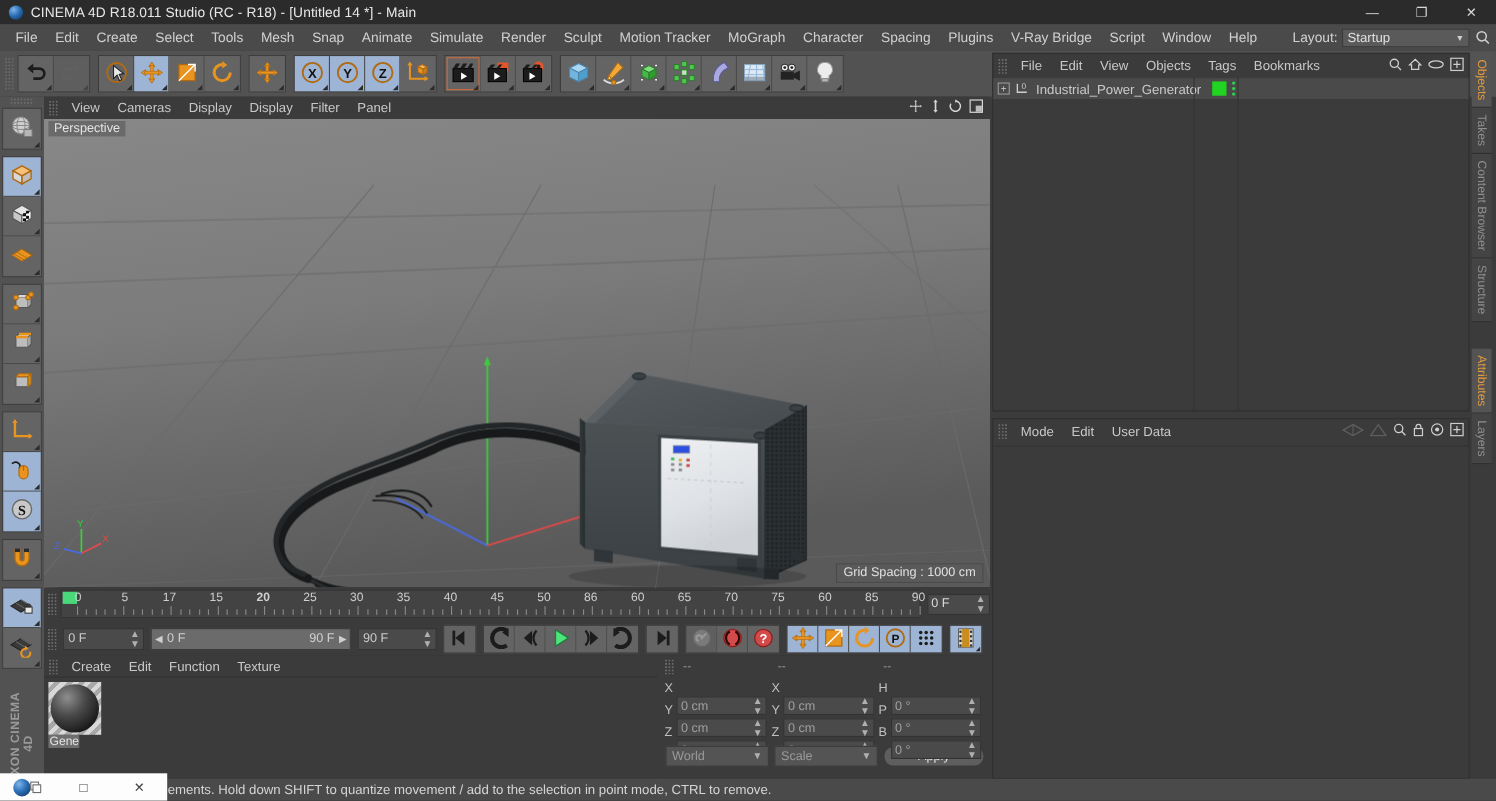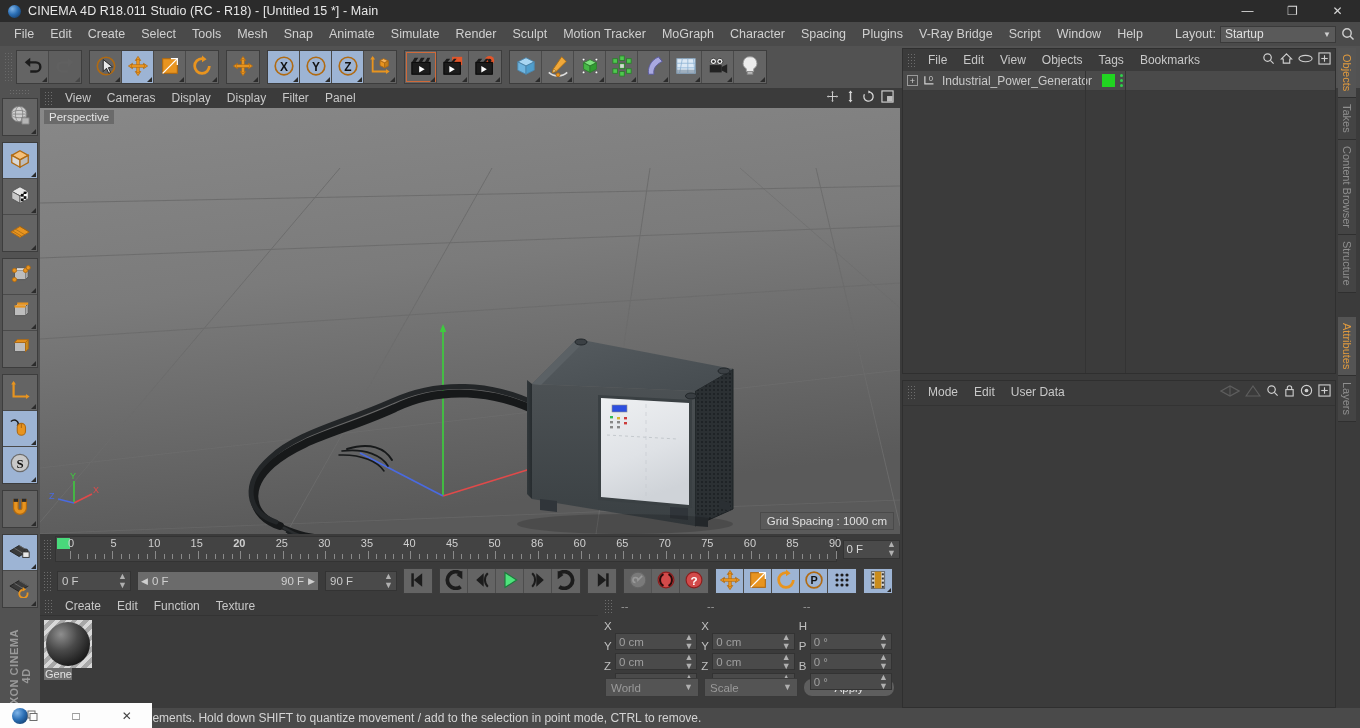--- a/index.html
+++ b/index.html
@@ -216,21 +216,21 @@
   .tb-c4d { width:16px;height:16px;border-radius:50%;
     background: radial-gradient(circle at 33% 30%, #7fb4e8 0%, #2b6fb5 45%, #0e2c52 100%); }
 </style>
 </head>
 <body>
 
 <div id="app">
 
   <div class="titlebar">
     <div class="title-icon"></div>
-    <div class="title-text">CINEMA 4D R18.011 Studio (RC - R18) - [Untitled 15 *] - Main</div>
+    <div class="title-text">CINEMA 4D R18.011 Studio (RC - R18) - [Untitled 14 *] - Main</div>
     <div class="win-btns">
       <div class="win-btn">—</div>
       <div class="win-btn">❐</div>
       <div class="win-btn close">✕</div>
     </div>
   </div>
 
   <div class="menubar" id="menubar">
       <div class="menu-item">File</div>
       <div class="menu-item">Edit</div>
@@ -782,21 +782,21 @@
       </div>
     </div>
   </div>
 
   <div class="timeline">
     <div class="tl-grip"></div>
     <div class="tl-ruler" id="tlruler">
       <div class="tl-play"></div>
     <div class="tl-num" style="left: 12px;">0</div>
         <div class="tl-num" style="left: 54.5556px;">5</div>
-        <div class="tl-num" style="left: 92.1111px;">10</div>
+        <div class="tl-num" style="left: 92.1111px;">17</div>
         <div class="tl-num" style="left: 134.667px;">15</div>
         <div class="tl-num" style="left: 177.222px; font-weight: bold;">20</div>
         <div class="tl-num" style="left: 219.778px;">25</div>
         <div class="tl-num" style="left: 262.333px;">30</div>
         <div class="tl-num" style="left: 304.889px;">35</div>
         <div class="tl-num" style="left: 347.444px;">40</div>
         <div class="tl-num" style="left: 390px;">45</div>
         <div class="tl-num" style="left: 432.556px;">50</div>
         <div class="tl-num" style="left: 475.111px;">86</div>
         <div class="tl-num" style="left: 517.667px;">60</div>

